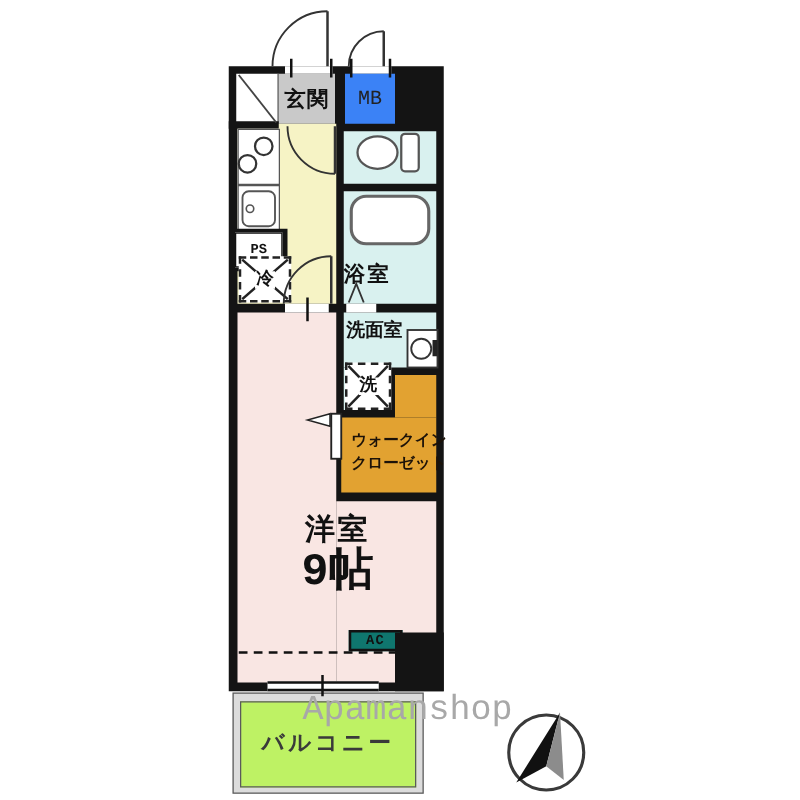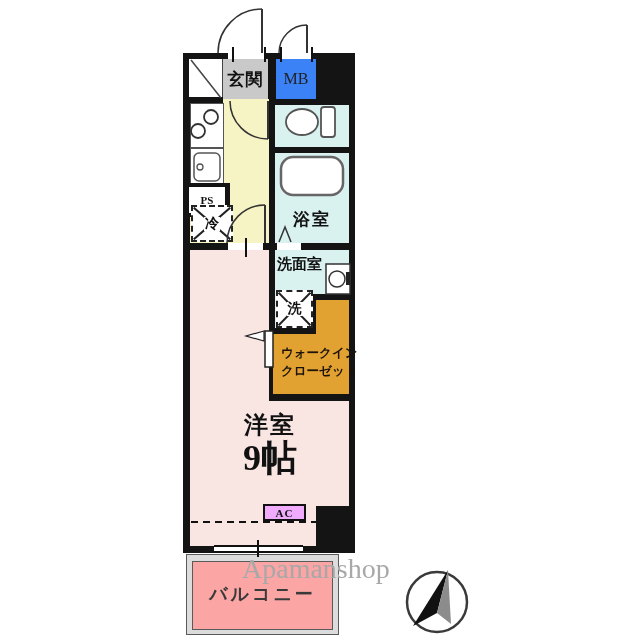--- a/index.html
+++ b/index.html
@@ -1,51 +1,51 @@
 <!DOCTYPE html>
 <html style="--wall: #141414; --genkan-floor: #c9c9c9; --kitchen-floor: #f6f3c5; --wet-floor: #d9f1ef; --closet-floor: #e2a231; --room-floor: #f9e6e3; --balcony-floor: #dcdcdc; --watermark-color: #a8a8a8;"><head>
 <meta charset="utf-8">
 <style>
   html,body{margin:0;padding:0;background:#fff;}
   .canvas{
     position:relative;width:640px;height:640px;background:#ffffff;overflow:hidden;
-    font-family:Liberation Serif, serif;color:#111;
+    font-family:Liberation Mono, monospace;color:#111;
   }
   .abs{position:absolute;box-sizing:border-box;}
   .unit-base{background:var(--wall);}
   .gap{background:#ffffff;}
   .room{display:flex;align-items:center;justify-content:center;}
   .shoebox{background:#ffffff;border-right:1px solid #444;}
   .genkan{background:var(--genkan-floor);font-size:17px;font-weight:600;letter-spacing:1px;}
   .mbbox{background:#3b82f6;font-size:16px;font-weight:500;color:#222;}
   .kitchen{background:var(--kitchen-floor);}
   .fixture{background:#ffffff;border:1.5px solid #555;}
   .ps-outer{background:var(--wall);}
   .ps-inner{position:absolute;left:4px;top:3px;right:4px;bottom:3px;background:#fff;border:1px solid #111;
     display:flex;align-items:center;justify-content:center;font-size:11px;font-weight:700;}
   .dashed-box{background:#ffffff;border:2px dashed #222;}
   .dashed-box svg{position:absolute;left:0;top:0;width:100%;height:100%;}
   .dashed-label{position:absolute;left:50%;top:50%;transform:translate(-50%,-50%);
     background:#ffffff;padding:0 1px;font-size:14px;font-weight:600;line-height:1;}
   .wet{background:var(--wet-floor);}
-  .bath-label{position:absolute;left:0;right:0;top:55px;text-align:center;font-size:17px;font-weight:600;letter-spacing:2px;}
+  .bath-label{position:absolute;left:0;right:0;top:55px;text-align:left;font-size:17px;font-weight:600;letter-spacing:2px;}
   .washroom-label{position:absolute;left:2px;top:5px;font-size:15px;font-weight:600;letter-spacing:0px;white-space:nowrap;}
   .closet{background:var(--closet-floor);}
   .closet-label{position:absolute;left:8px;right:0;top:10px;text-align:center;
     font-size:12.5px;font-weight:700;line-height:1.45;color:#1c1208;white-space:nowrap;}
   .pink{background:var(--room-floor);}
   .room-label{text-align:center;line-height:1.08;font-weight:600;}
   .room-label .l1{font-size:24px;letter-spacing:2px;}
   .room-label .l2{font-size:36px;}
-  .ac-box{background:#f0abfc;border:2px solid #111;display:flex;align-items:center;justify-content:center;
-    font-size:11px;font-weight:700;letter-spacing:1px;}
+  .ac-box{background:#0f766e;border:2px solid #111;display:flex;align-items:center;justify-content:center;
+    font-size:11px;font-weight:700;letter-spacing:1px;margin-left:16px;}
   .step{background:var(--wall);}
   .window{background:#fff;border-top:2px solid #111;border-bottom:2px solid #111;}
   .balcony-outer{background:var(--balcony-floor);border:1.5px solid #5a5a5a;}
-  .balcony-inner{background:#fca5a5;border:1.5px solid #5a5a5a;}
+  .balcony-inner{background:#bef264;border:1.5px solid #5a5a5a;}
   .balcony-label{position:absolute;left:0;right:0;top:20px;text-align:center;
     font-size:18px;font-weight:600;letter-spacing:3px;color:#3a3a3a;}
   .watermark{font-size:28px;color:var(--watermark-color);white-space:nowrap;text-align:center;}
   .overlay{position:absolute;left:0;top:0;pointer-events:none;}
 </style>
 </head>
 <body>
 
 <div class="canvas">
 

